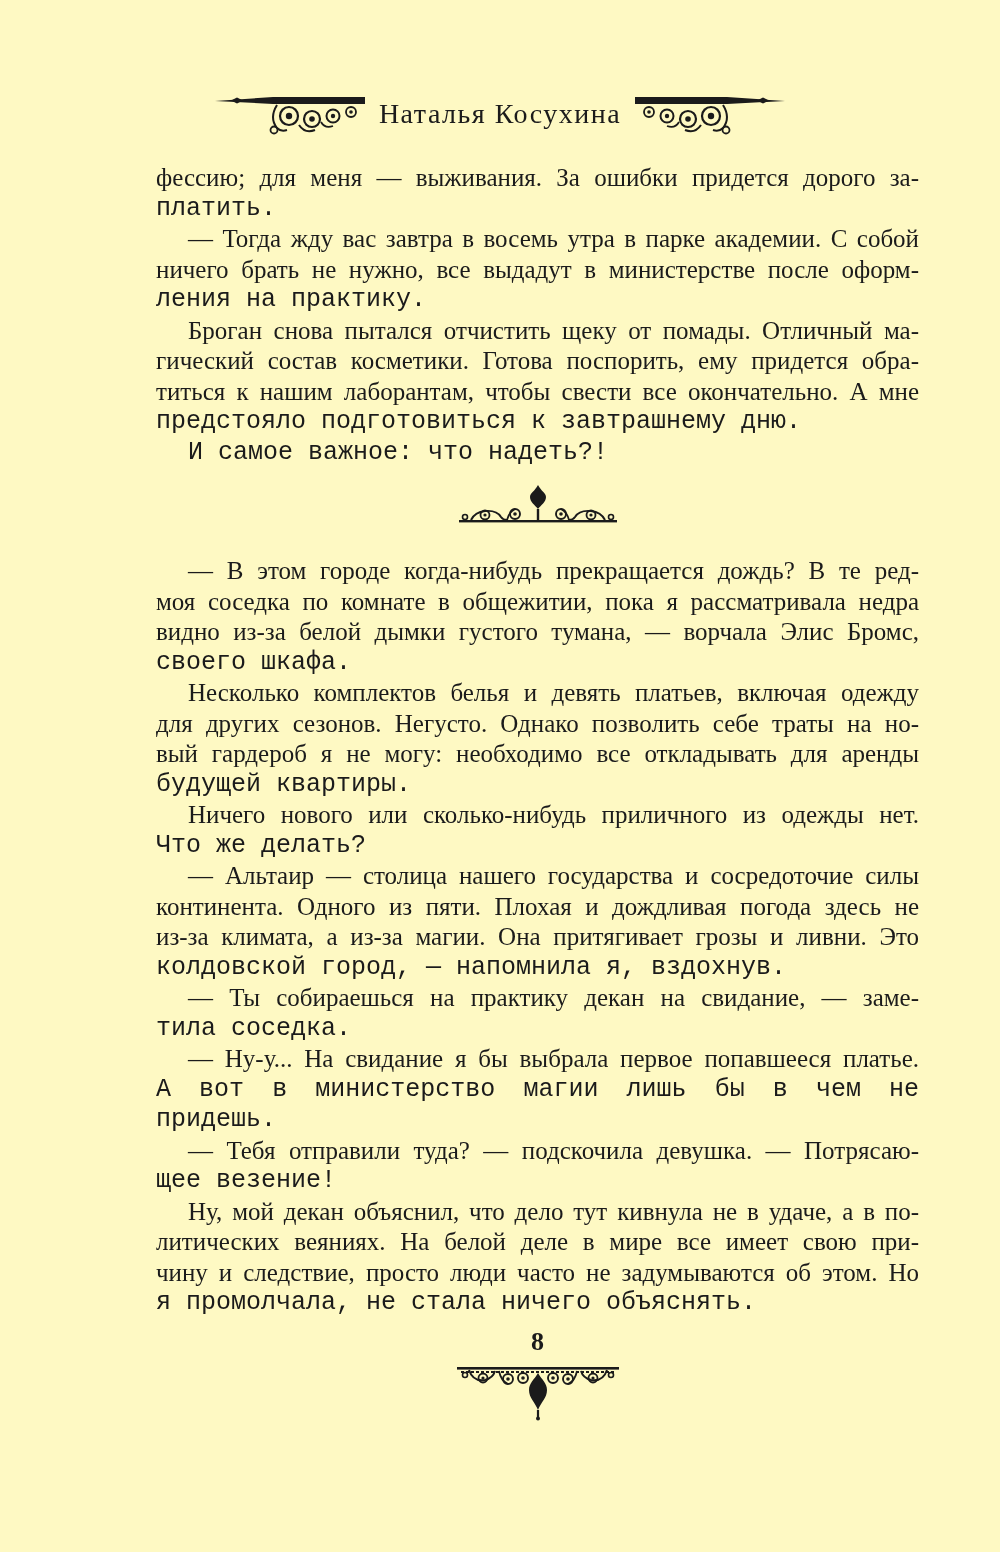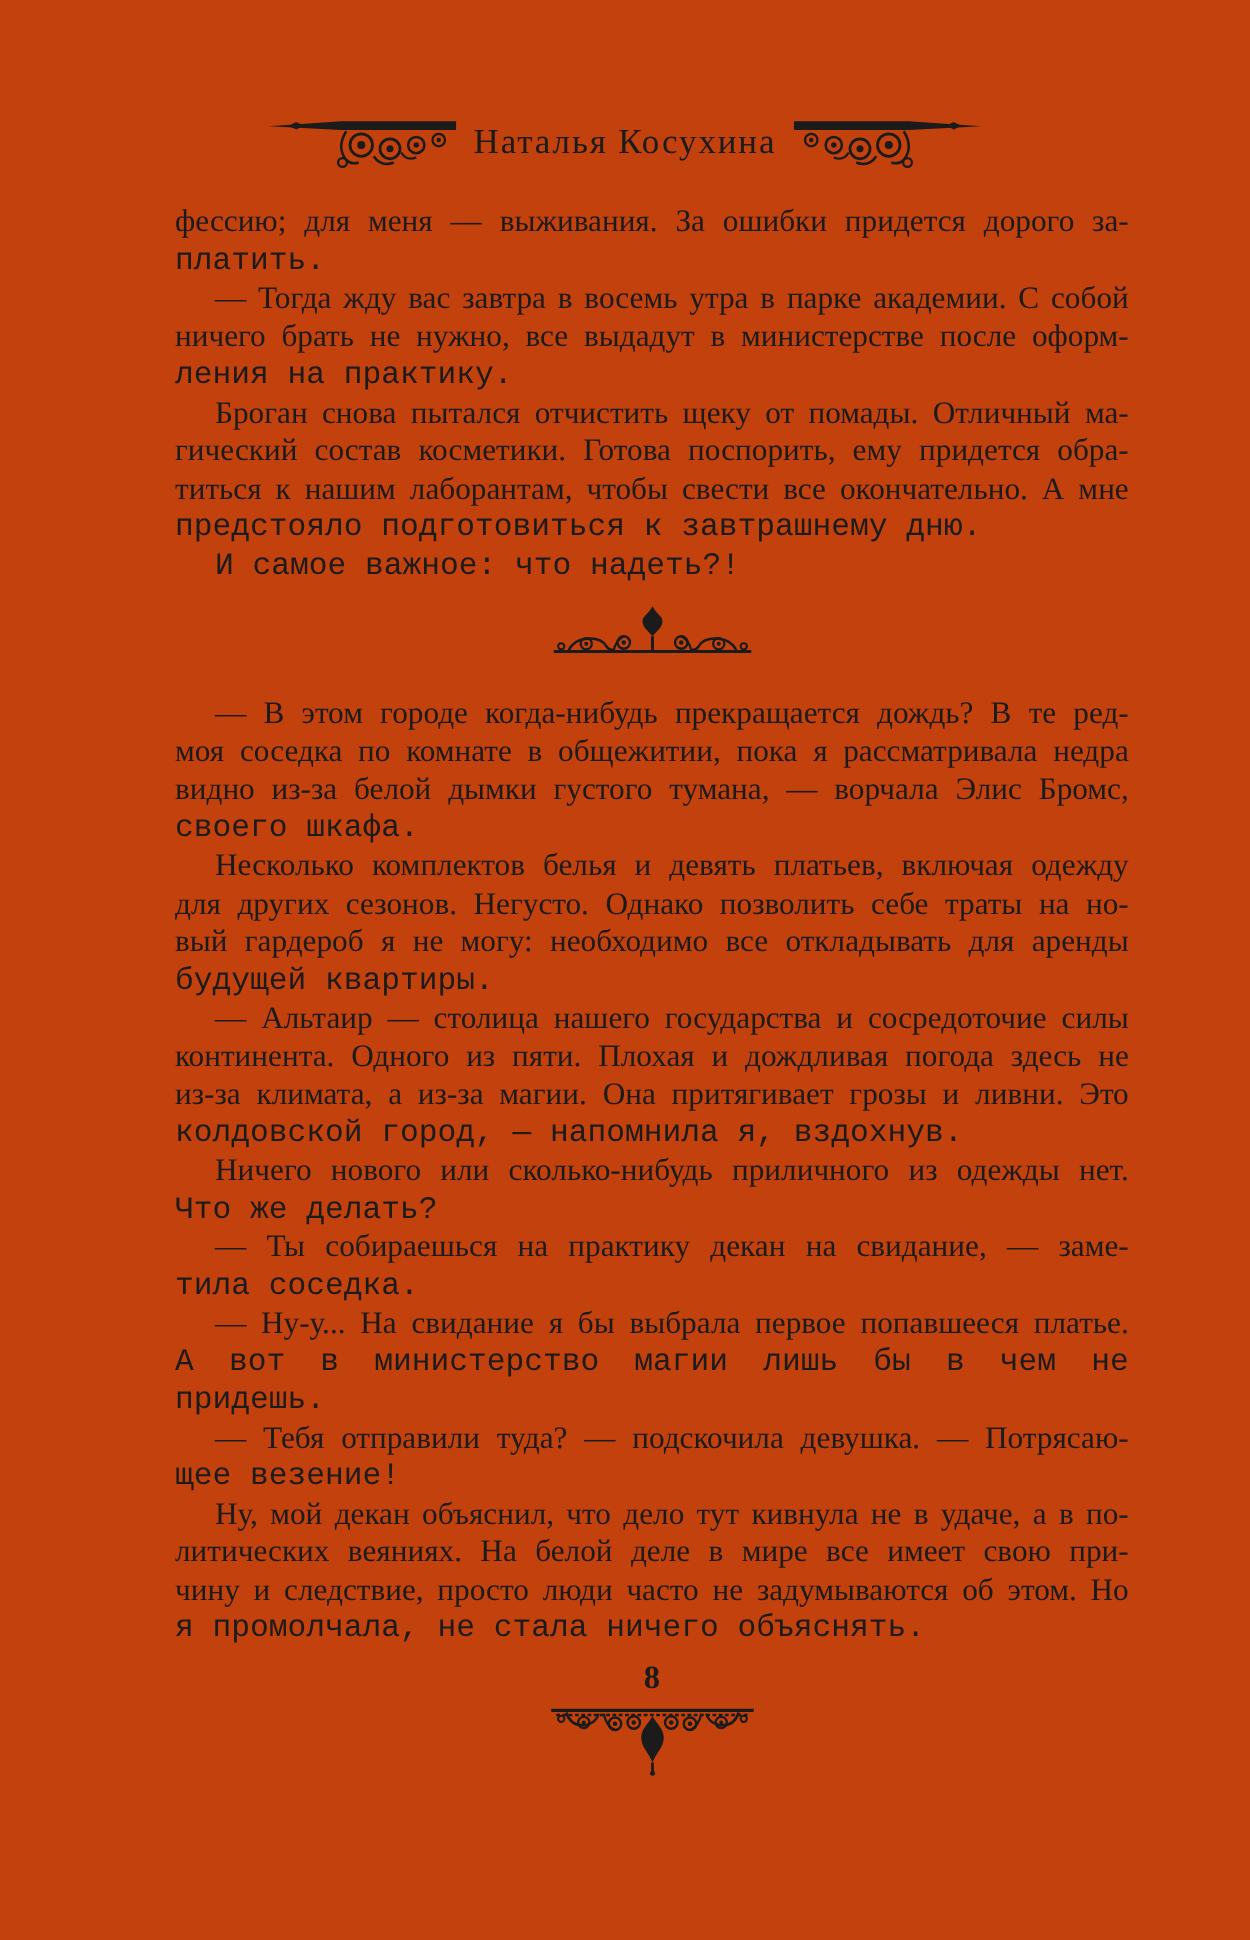--- a/index.html
+++ b/index.html
@@ -1,36 +1,36 @@
 <!DOCTYPE html>
 <html><head>
 <meta charset="utf-8">
 <style>
   * { margin:0; padding:0; box-sizing:border-box; }
   html,body { background:#e8e8e8; }
   .page {
     position:relative;
     width:1000px; height:1552px;
     margin:0 auto;
-    background:#c2410c;
+    background:#fef9c3;
     color:#1b1b1b;
     font-family:"Liberation Serif","DejaVu Serif",serif;
     overflow:hidden;
   }
   .running-head {
     position:absolute; top:92px; left:0; right:0;
     display:flex; justify-content:center; align-items:center; gap:14px;
   }
   .author-name {
     font-size:28px; letter-spacing:1.5px; white-space:nowrap;
     font-weight:500;
   }
   .orn { display:block; }
   .text-block {
-    position:absolute; left:140px; top:163px; width:763px;
+    position:absolute; left:156px; top:163px; width:763px;
   }
   .line {
     font-size:25px; line-height:30.5px;
     text-align:justify; text-align-last:justify;
   }
   .line.last { text-align-last:left;font-family:Liberation Mono, monospace; }
   .line.indent { padding-left:32px; }
   .divider-row {
     display:flex; justify-content:center;
     margin:16px 0 20px 0; height:52px;
@@ -153,29 +153,29 @@
     </div>
 
     <div>
       <div class="line indent">Несколько комплектов белья и девять платьев, включая одежду</div>
       <div class="line">для других сезонов. Негусто. Однако позволить себе траты на но-</div>
       <div class="line">вый гардероб я не могу: необходимо все откладывать для аренды</div>
       <div class="line last">будущей квартиры.</div>
     </div>
 
     <div>
+      <div class="line indent">Ничего нового или сколько-нибудь приличного из одежды нет.</div>
+      <div class="line last">Что же делать?</div>
+    </div>
+
+    <div>
       <div class="line indent">— Альтаир — столица нашего государства и сосредоточие силы</div>
       <div class="line">континента. Одного из пяти. Плохая и дождливая погода здесь не</div>
       <div class="line">из-за климата, а из-за магии. Она притягивает грозы и ливни. Это</div>
       <div class="line last">колдовской город, — напомнила я, вздохнув.</div>
-    </div>
-
-    <div>
-      <div class="line indent">Ничего нового или сколько-нибудь приличного из одежды нет.</div>
-      <div class="line last">Что же делать?</div>
     </div>
 
     <div>
       <div class="line indent">— Ты собираешься на практику декан на свидание, — заме-</div>
       <div class="line last">тила соседка.</div>
     </div>
 
     <div>
       <div class="line indent">— Ну-у... На свидание я бы выбрала первое попавшееся платье.</div>
       <div class="line last">А вот в министерство магии лишь бы в чем не придешь.</div>

